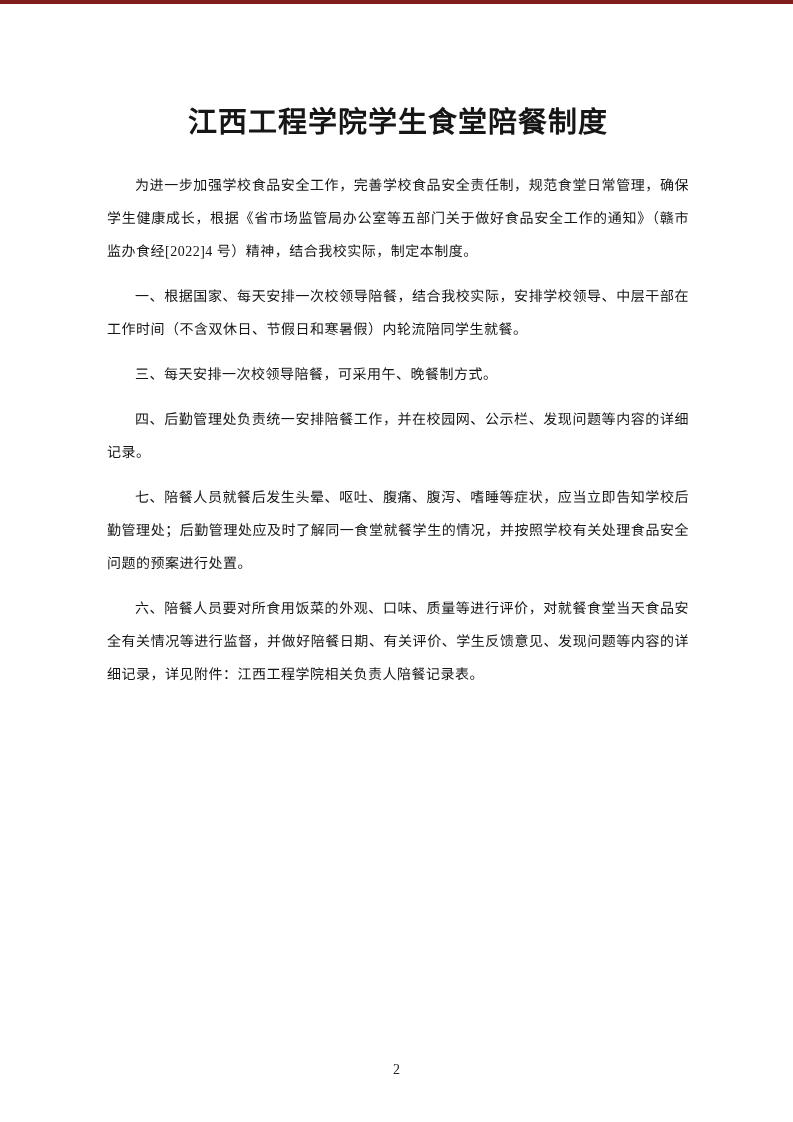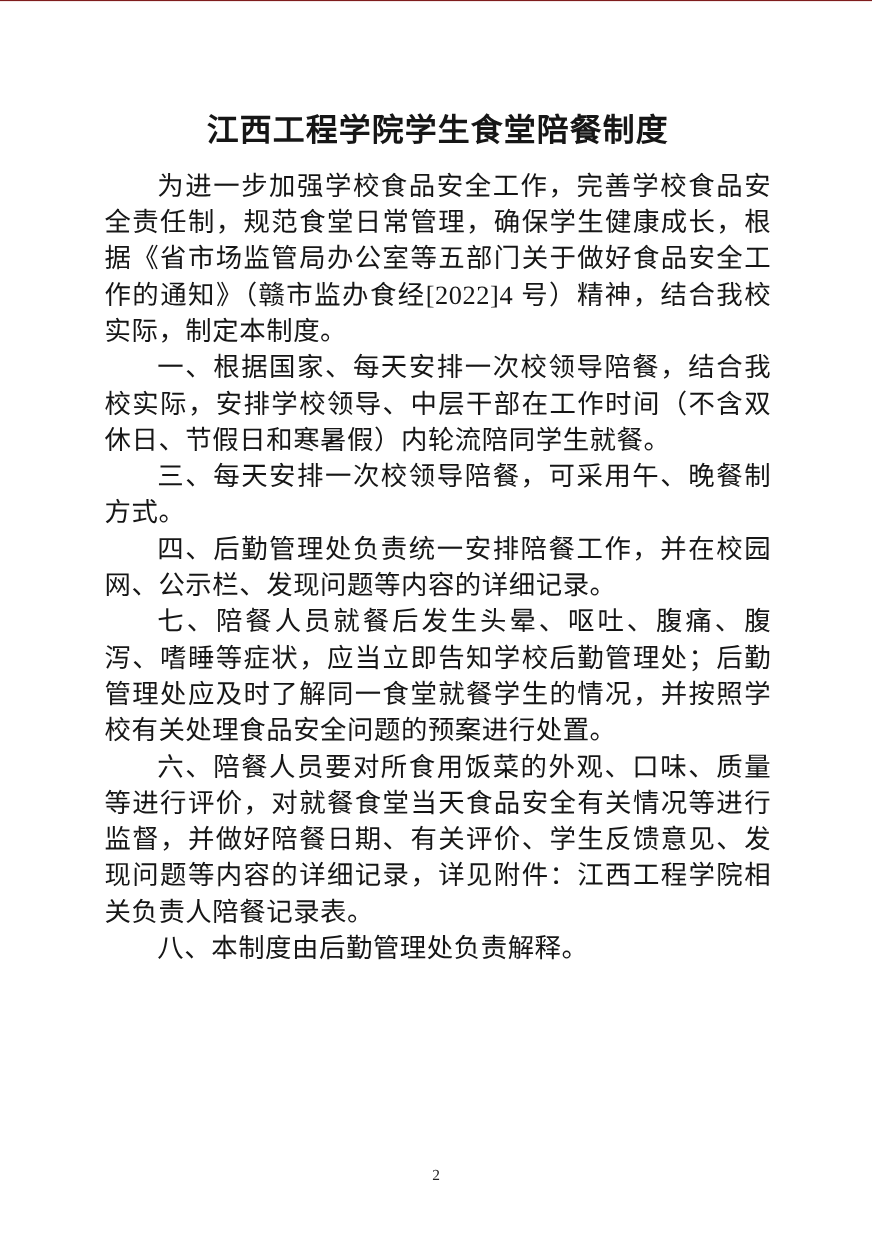--- a/index.html
+++ b/index.html
@@ -8,21 +8,21 @@
     background: #ffffff;
   }
   .page {
     position: relative;
     width: 793px;
     height: 1122px;
     background: #ffffff;
     overflow: hidden;
     font-family: "Liberation Serif", "DejaVu Serif", serif;
     color: #161616;
-    border-top: 1px solid #7f1d1d;
+    border-top: 4px solid #7f1d1d;
     box-sizing: border-box;
   }
   .doc-title {
     position: absolute;
     top: 78px;
     left: 95px;
     width: 606px;
     text-align: center;
     font-size: 29px;
     font-weight: bold;
@@ -30,23 +30,23 @@
     line-height: 42px;
     white-space: nowrap;
   }
   .doc-body {
     position: absolute;
     top: 153px;
     left: 95px;
     width: 606px;
   }
   .doc-body p {
-    margin: 0;
+    margin: 12px;
     padding: 0;
-    font-size: 24px;
+    font-size: 14px;
     line-height: 33px;
     letter-spacing: 0.5px;
     text-align: justify;
     text-justify: inter-ideograph;
     text-indent: 2em;
   }
   .page-footer {
     position: absolute;
     bottom: 44px;
     left: 0;
@@ -63,18 +63,17 @@
 
   <h1 class="doc-title">江西工程学院学生食堂陪餐制度</h1>
 
   <div class="doc-body">
     <p>为进一步加强学校食品安全工作，完善学校食品安全责任制，规范食堂日常管理，确保学生健康成长，根据《省市场监管局办公室等五部门关于做好食品安全工作的通知》（赣市监办食经[2022]4 号）精神，结合我校实际，制定本制度。</p>
     <p>一、根据国家、每天安排一次校领导陪餐，结合我校实际，安排学校领导、中层干部在工作时间（不含双休日、节假日和寒暑假）内轮流陪同学生就餐。</p>
     <p>三、每天安排一次校领导陪餐，可采用午、晚餐制方式。</p>
     <p>四、后勤管理处负责统一安排陪餐工作，并在校园网、公示栏、发现问题等内容的详细记录。</p>
     <p>七、陪餐人员就餐后发生头晕、呕吐、腹痛、腹泻、嗜睡等症状，应当立即告知学校后勤管理处；后勤管理处应及时了解同一食堂就餐学生的情况，并按照学校有关处理食品安全问题的预案进行处置。</p>
     <p>六、陪餐人员要对所食用饭菜的外观、口味、质量等进行评价，对就餐食堂当天食品安全有关情况等进行监督，并做好陪餐日期、有关评价、学生反馈意见、发现问题等内容的详细记录，详见附件：江西工程学院相关负责人陪餐记录表。</p>
-    <p>八、本制度由后勤管理处负责解释。</p>
   </div>
 
   <div class="page-footer">2</div>
 
 </div>
 
 </body></html>

